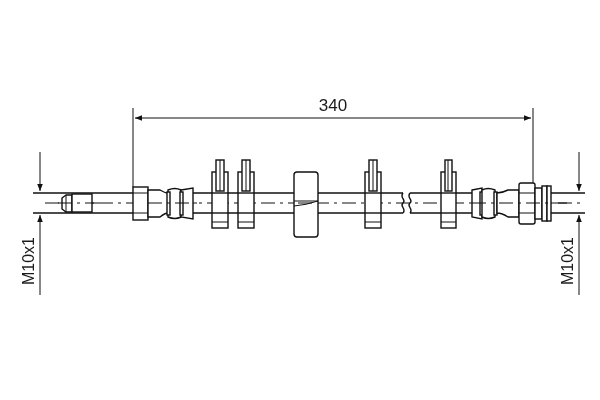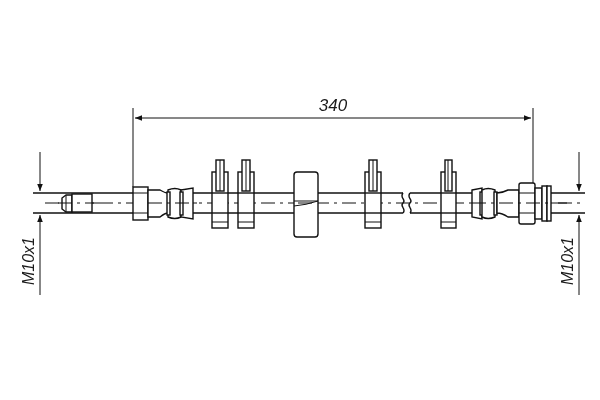--- a/index.html
+++ b/index.html
@@ -1,17 +1,17 @@
 <!DOCTYPE html>
 <html><head>
   <meta charset="utf-8">
   <style>
     html, body { margin: 0; padding: 0; background: #ffffff; }
     body { width: 600px; height: 400px; overflow: hidden; }
-    #drawing { position: absolute; left: 0; top: 0; width: 600px; height: 400px; font-style: italic; }
+    #drawing { position: absolute; left: 0; top: 0; width: 600px; height: 400px; }
     svg text { font-family: "Liberation Sans", "DejaVu Sans", sans-serif; fill: #1a1a1a; }
     .ln { stroke: #111; stroke-width: 1.4; fill: none; }
     .thin { stroke: #111; stroke-width: 1; fill: none; }
     .fill-w { fill: #fff; stroke: #111; stroke-width: 1.4; }
     .center { stroke: #111; stroke-width: 1; stroke-dasharray: 14 5 3 5; fill: none; }
   </style>
 </head>
 <body>
 
 <div id="drawing">

